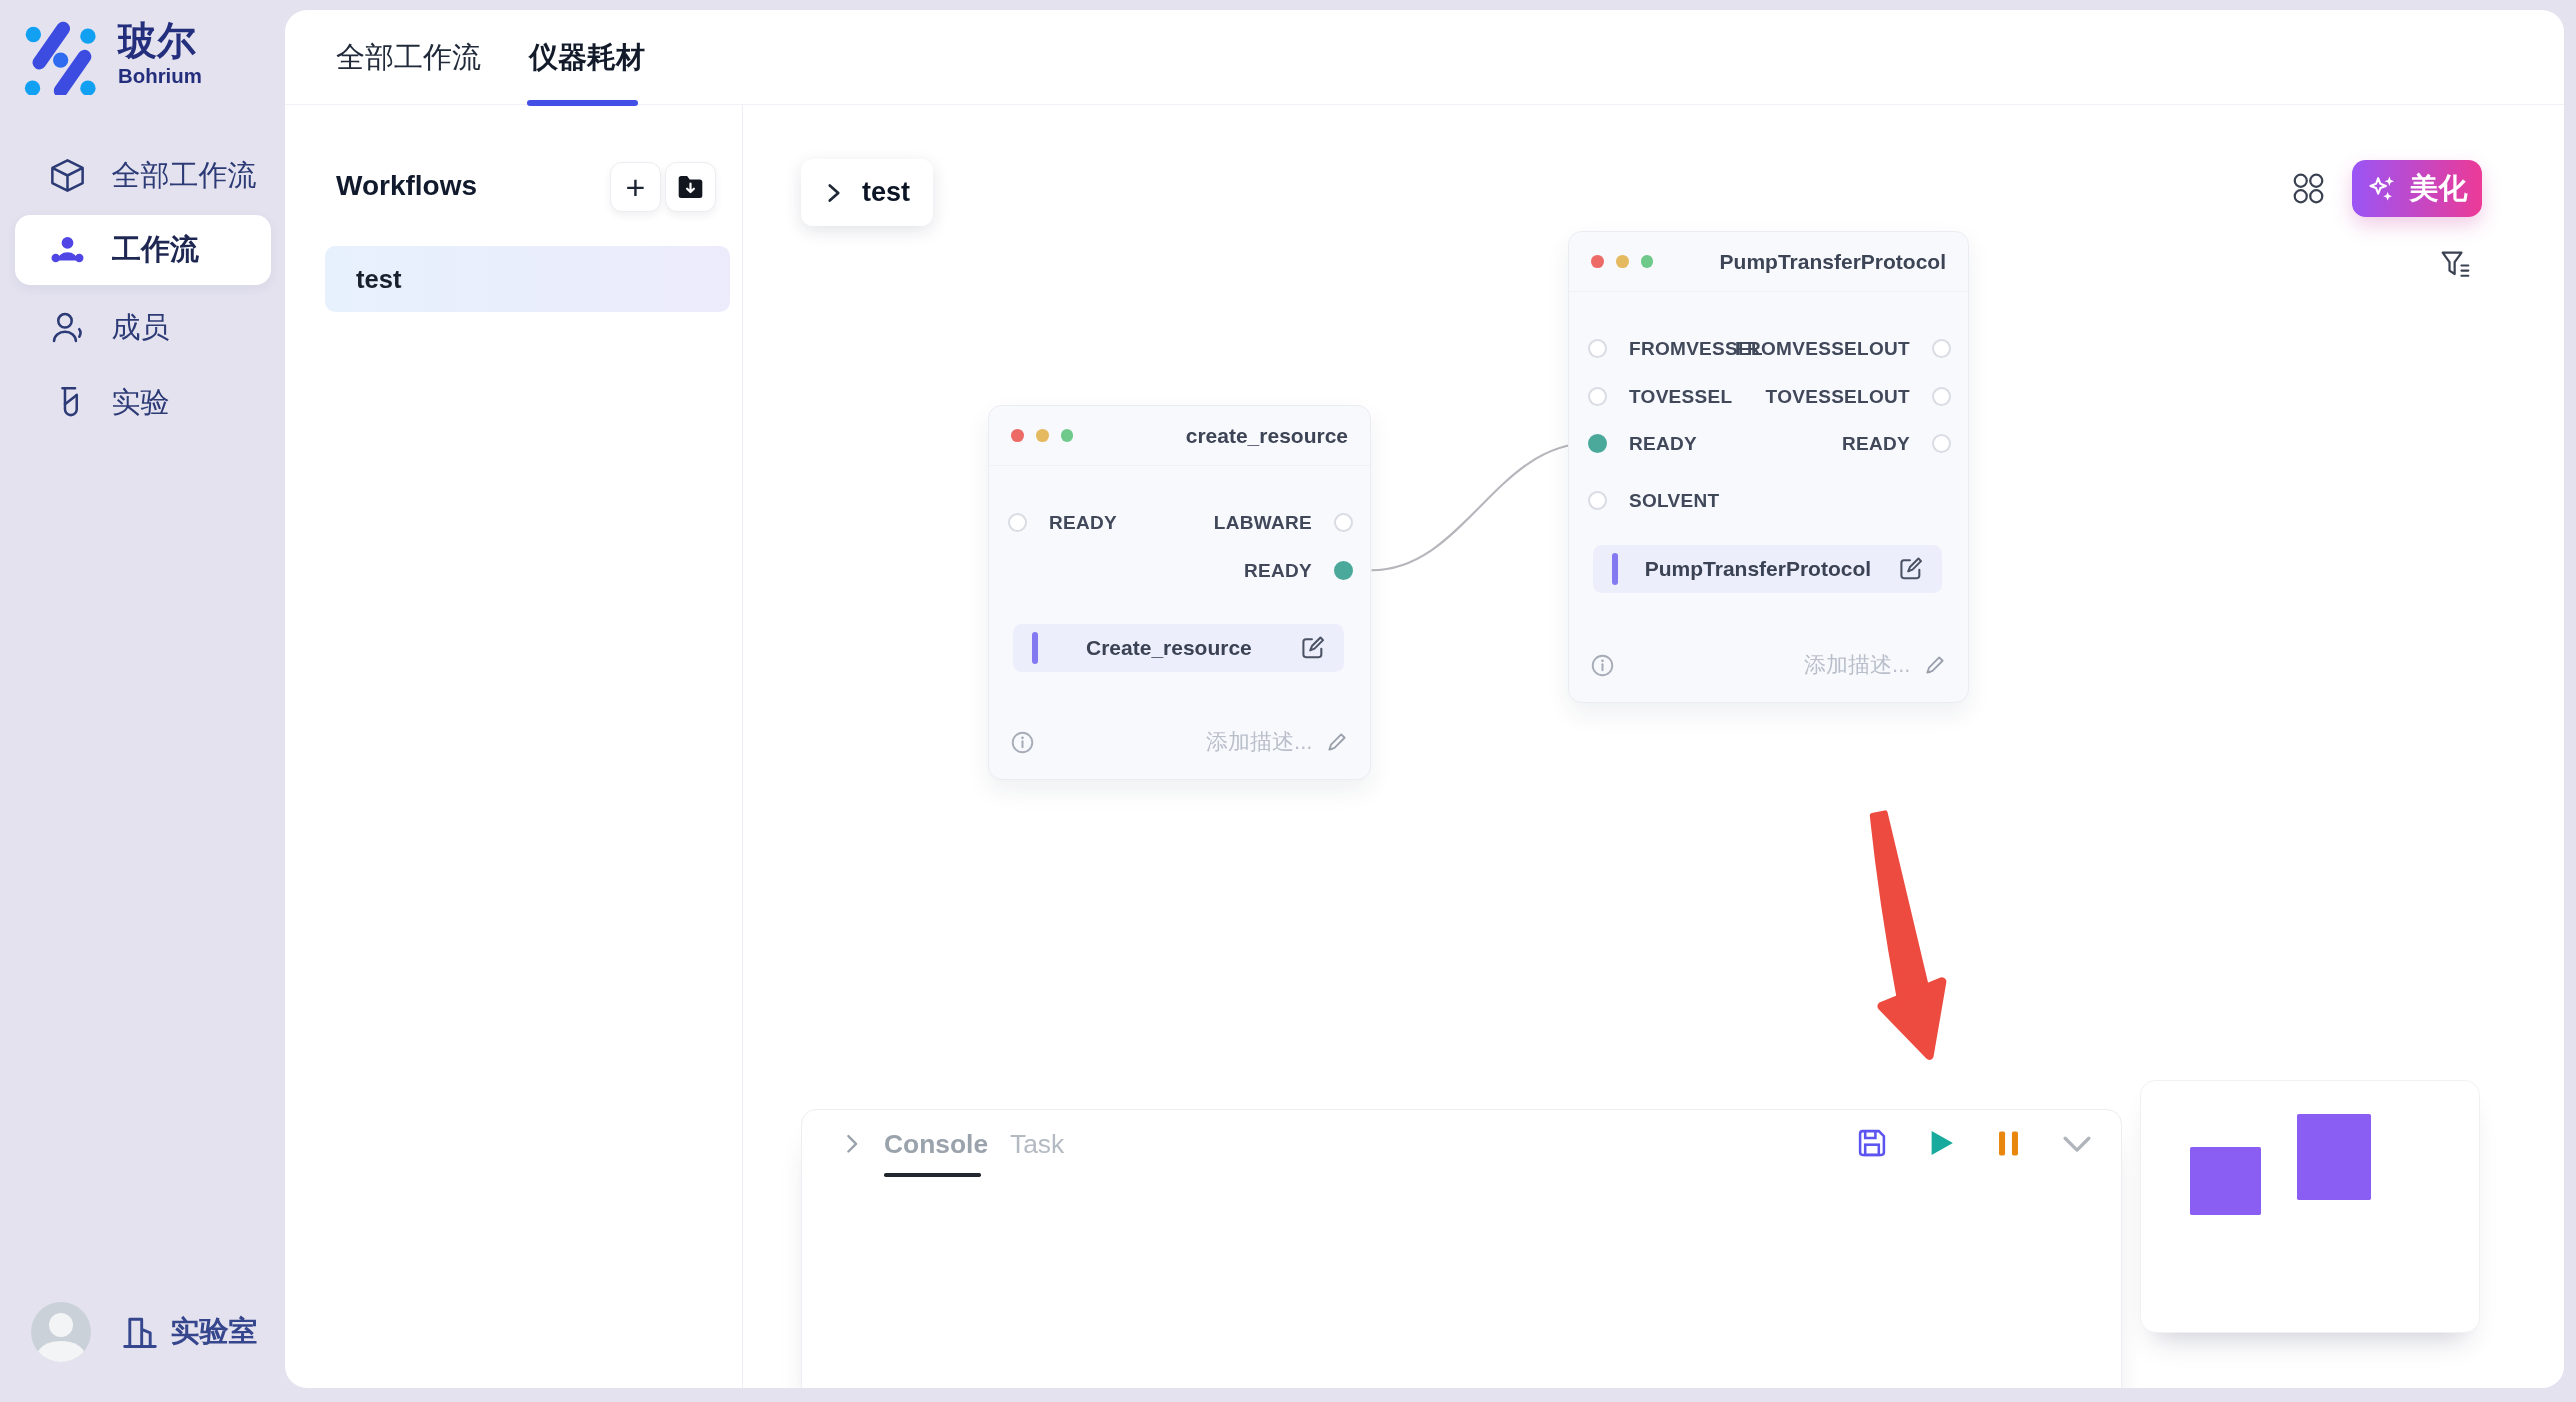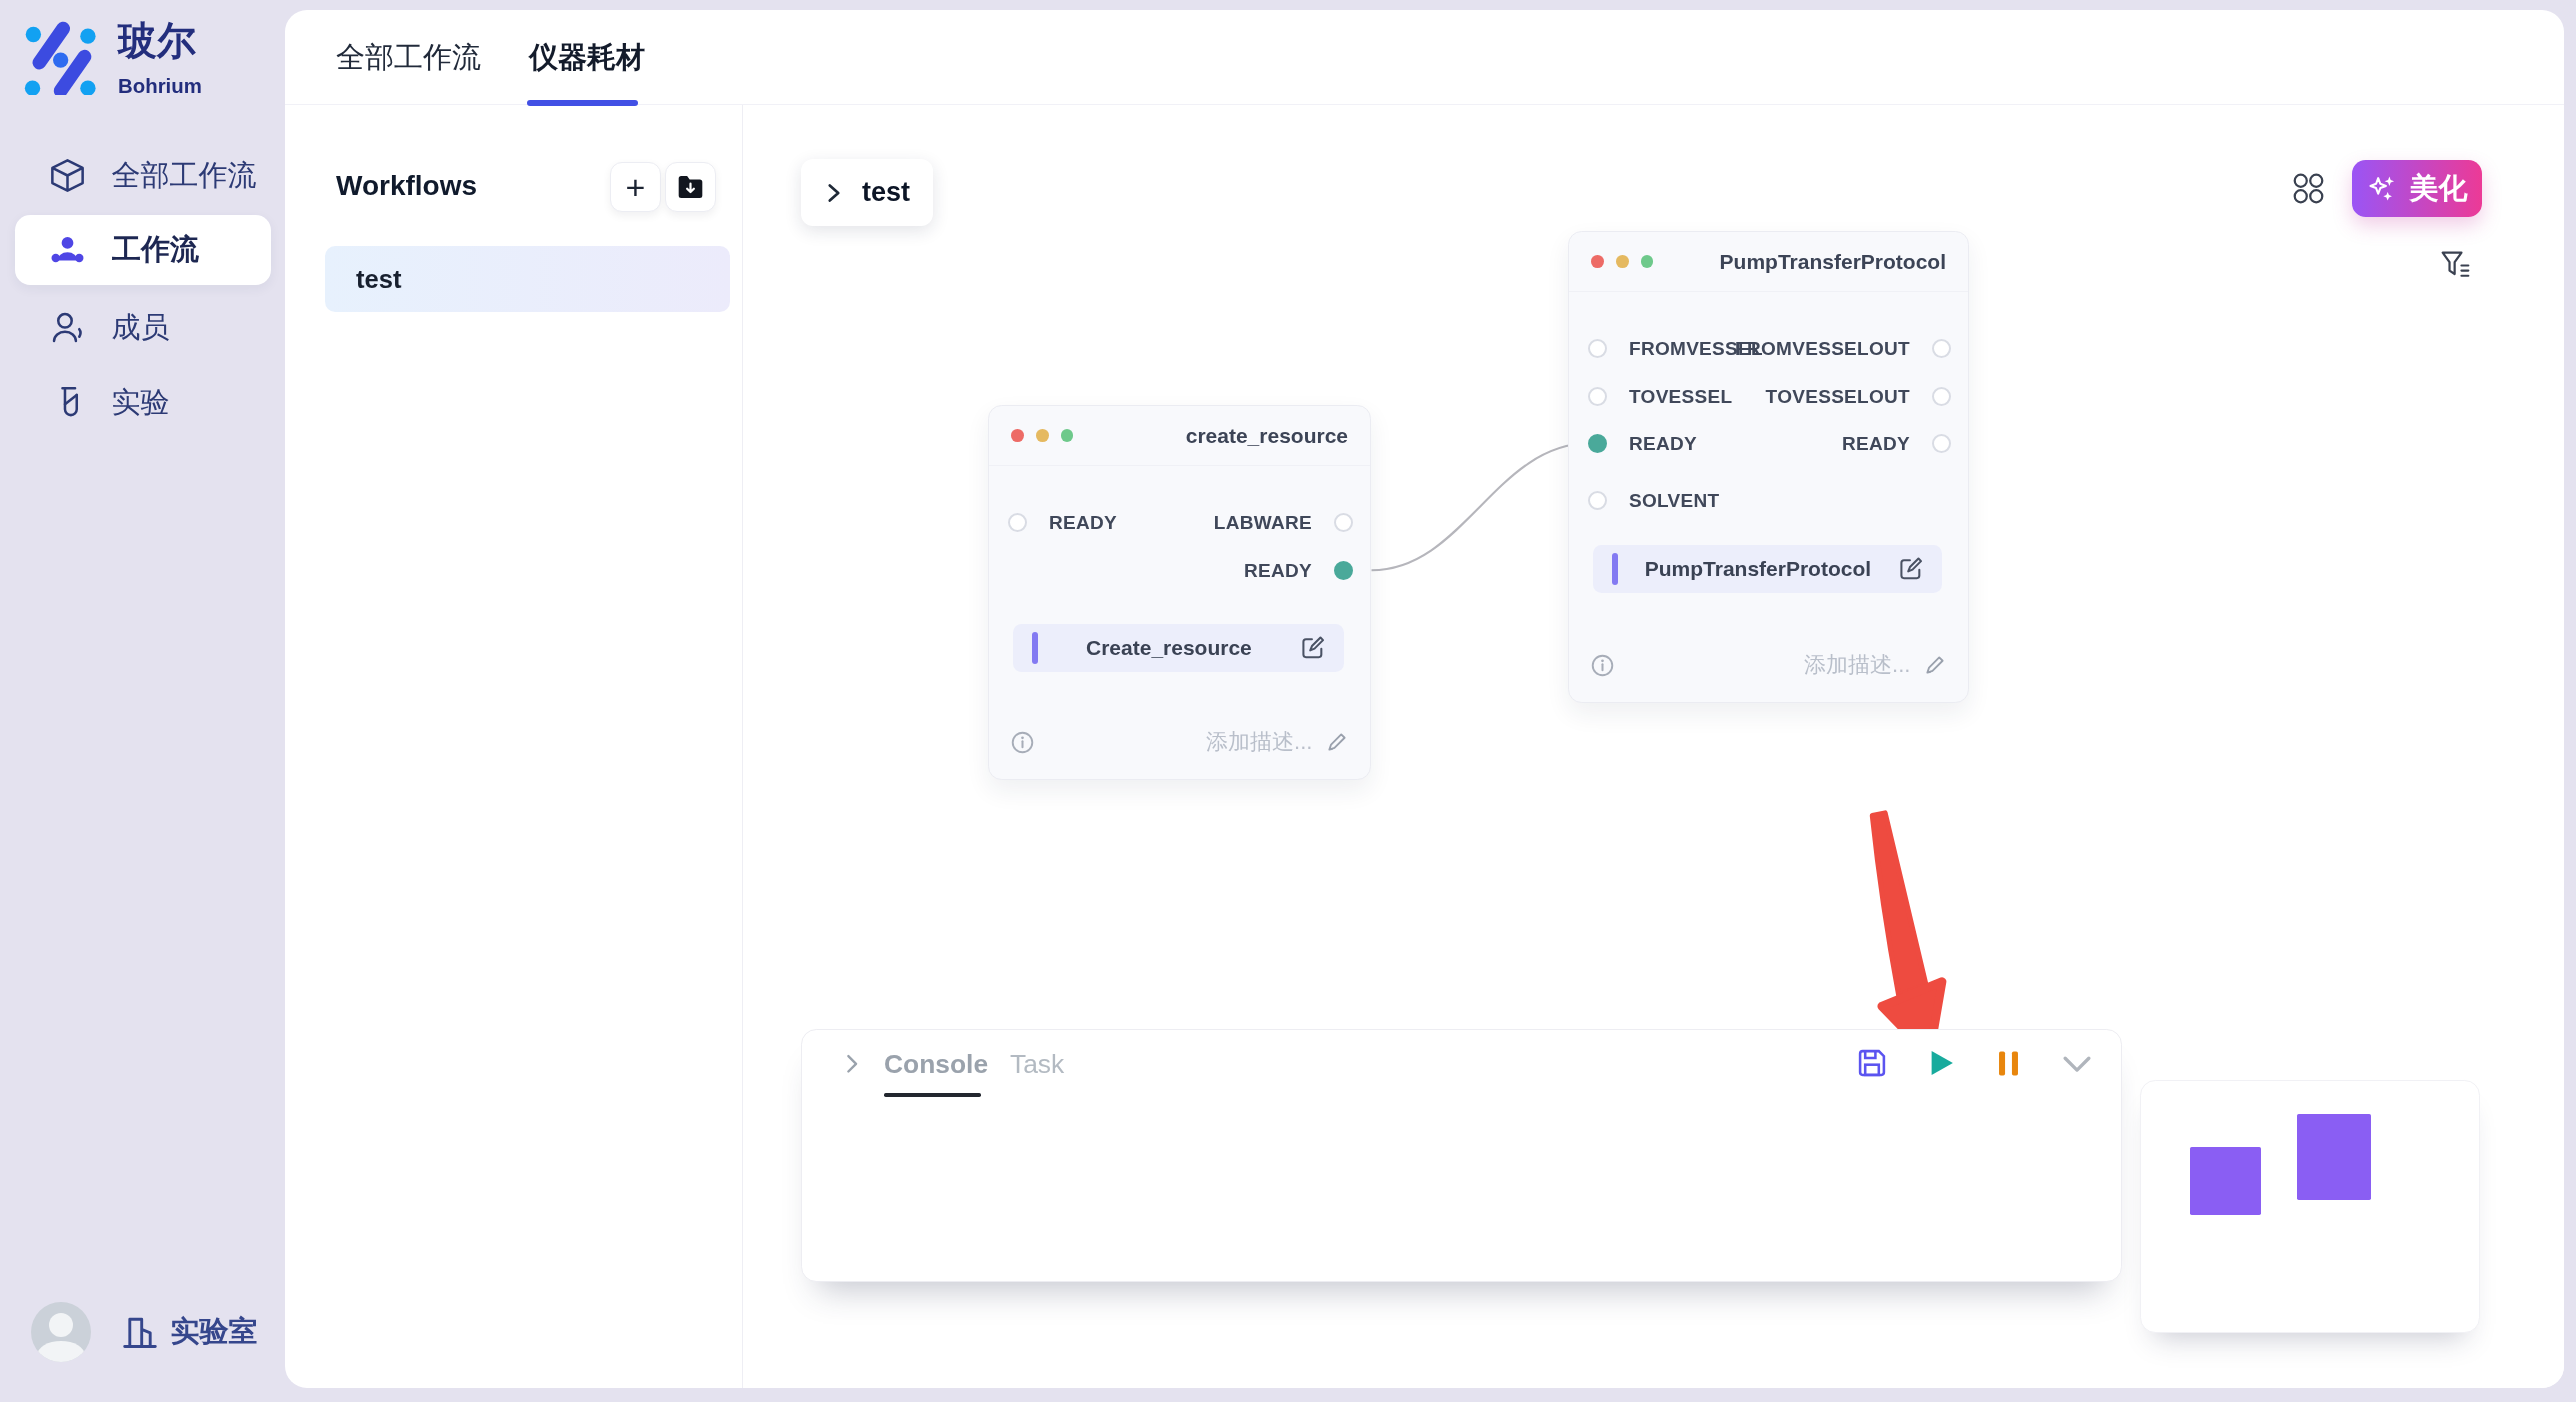--- a/index.html
+++ b/index.html
@@ -7,21 +7,21 @@
   body {
     position:relative; background:#e4e2ef;
     font-family:"Liberation Sans", sans-serif; overflow:hidden; color:#1c2433;
   }
   svg { display:block; }
 
   
   .sidebar { position:absolute; left:0; top:0; width:285px; height:1402px; }
   .logo-row { position:absolute; left:24px; top:20.4px; display:flex; align-items:flex-start; gap:19px; }
   .brand-zh { font-size:39px; font-weight:700; color:#232e7d; line-height:1.1; }
-  .brand-en { font-size:20.4px; font-weight:700; color:#232e7d; margin-top:12px; }
+  .brand-en { font-size:20.4px; font-weight:700; color:#232e7d; margin-top:2px; }
   .nav-item { position:absolute; left:0; width:285px; height:75px; display:flex; align-items:center;
               gap:25.6px; padding-left:49px; font-size:29px; color:#2c3a75; cursor:pointer; }
   .nav-item .ni-icon { width:37px; height:37px; flex:0 0 37px; }
   #ni1 { top:138px; } #ni2 { top:215px; } #ni3 { top:290px; } #ni4 { top:365px; }
   .nav-item.active { left:15.3px; width:256px; height:70px; top:216px; padding-left:34px;
                      background:#fff; border-radius:15.3px; font-weight:700; color:#1d2752;
                      box-shadow:0 3.4px 12px rgba(40,45,90,.06); }
   .user-row { position:absolute; left:31px; top:1302px; display:flex; align-items:center; gap:32px; }
   .avatar { width:60px; height:60px; border-radius:50%; background:#cbd1d9; overflow:hidden; position:relative; }
   .avatar::before { content:""; position:absolute; left:18px; top:11px; width:24px; height:24px; border-radius:50%; background:#f2f4f6; }
@@ -87,21 +87,21 @@
 
   .cmd-btn { position:absolute; left:1550px; top:68px; width:31px; height:31px; cursor:pointer; }
   .beautify-btn { position:absolute; left:1609px; top:55px; width:130px; height:57px; border-radius:13.6px;
                   background:linear-gradient(90deg,#9a55f5,#ec3a96); display:flex; align-items:center;
                   justify-content:center; gap:12px; cursor:pointer;
                   box-shadow:0 8.5px 19px rgba(200,60,160,.25); }
   .beautify-label { font-size:29px; font-weight:700; color:#fff; }
   .filter-btn { position:absolute; left:1698px; top:145px; width:29px; height:31px; cursor:pointer; }
 
   
-  .console { position:absolute; left:58px; top:924px; width:1321px; height:253px; background:#fff;
+  .console { position:absolute; left:58px; top:1004px; width:1321px; height:293px; background:#fff;
              border:1.7px solid #ededf2; border-radius:15.3px;
              box-shadow:0 24px 32px -17px rgba(40,45,80,.28); }
   .console-chevron { position:absolute; left:37px; top:20.4px; cursor:pointer; }
   .console-tab1 { position:absolute; left:82px; top:19px; font-size:26.4px; font-weight:700; color:#9aa2ac; cursor:pointer; }
   .console-underline { position:absolute; left:82px; top:63px; width:97px; height:4.3px; background:#23272f; border-radius:1.7px; }
   .console-tab2 { position:absolute; left:208px; top:19px; font-size:26.4px; color:#b3bac2; cursor:pointer; }
   .cicon { position:absolute; cursor:pointer; }
   .ic-save { left:1053px; top:16px; } .ic-play { left:1122px; top:16px; }
   .ic-pause { left:1191px; top:18px; } .ic-collapse { left:1258px; top:24px; }
 

